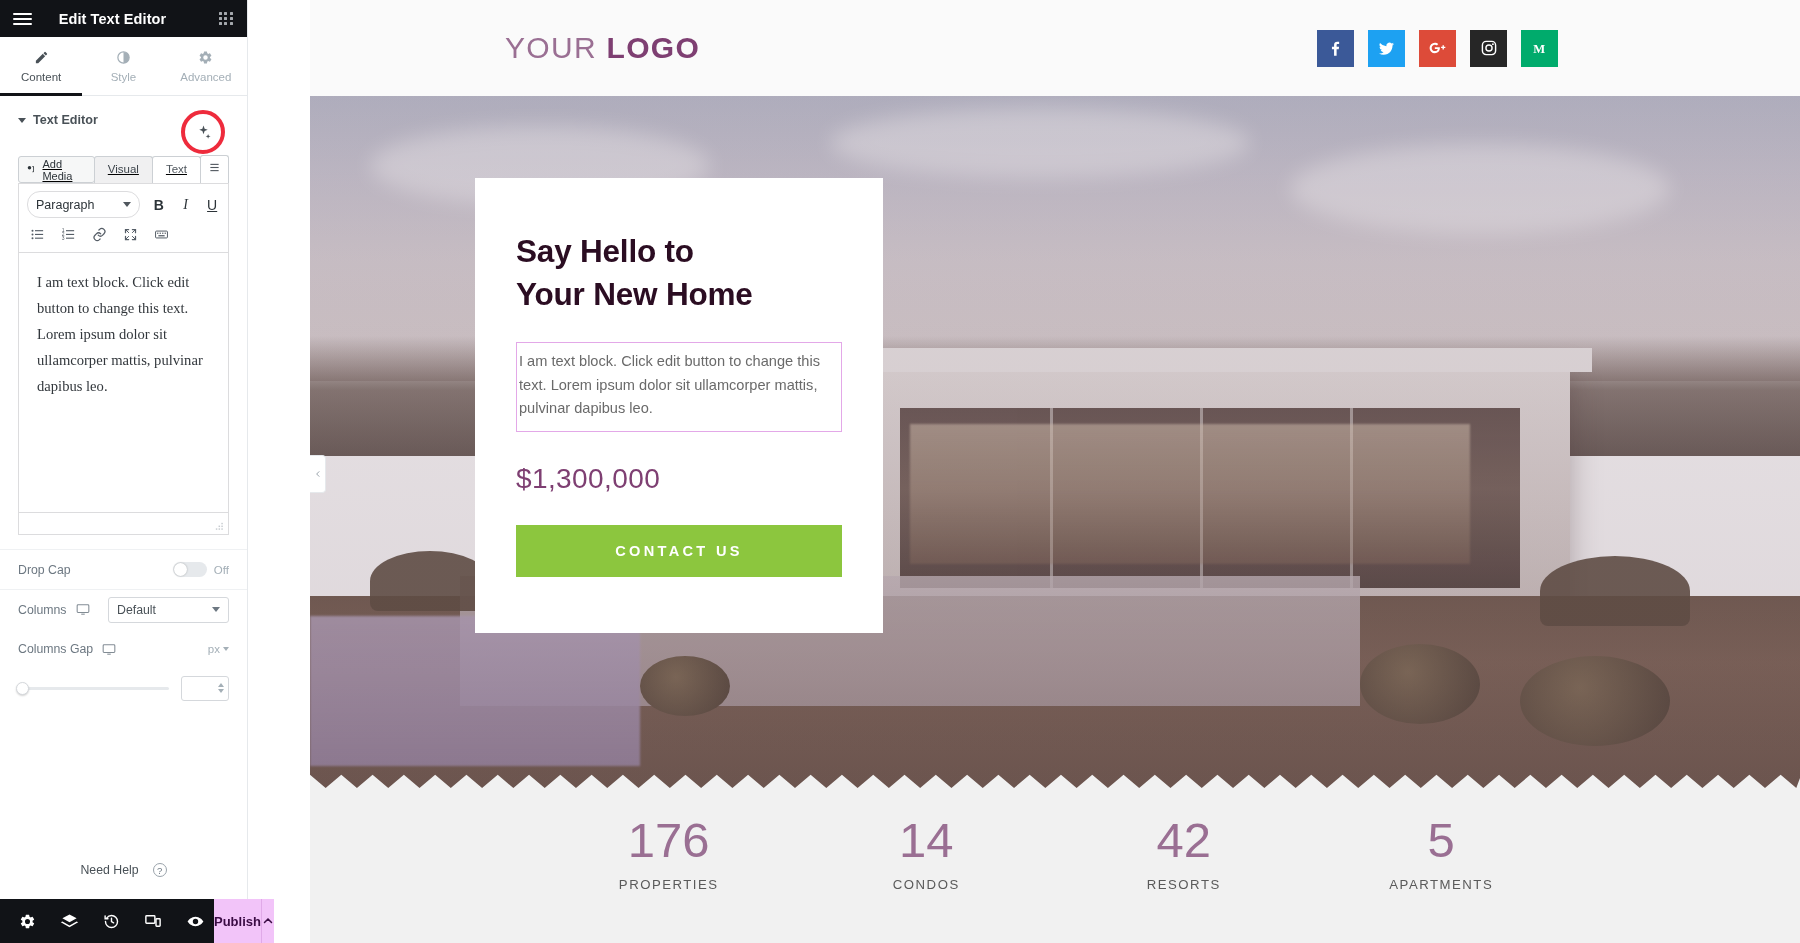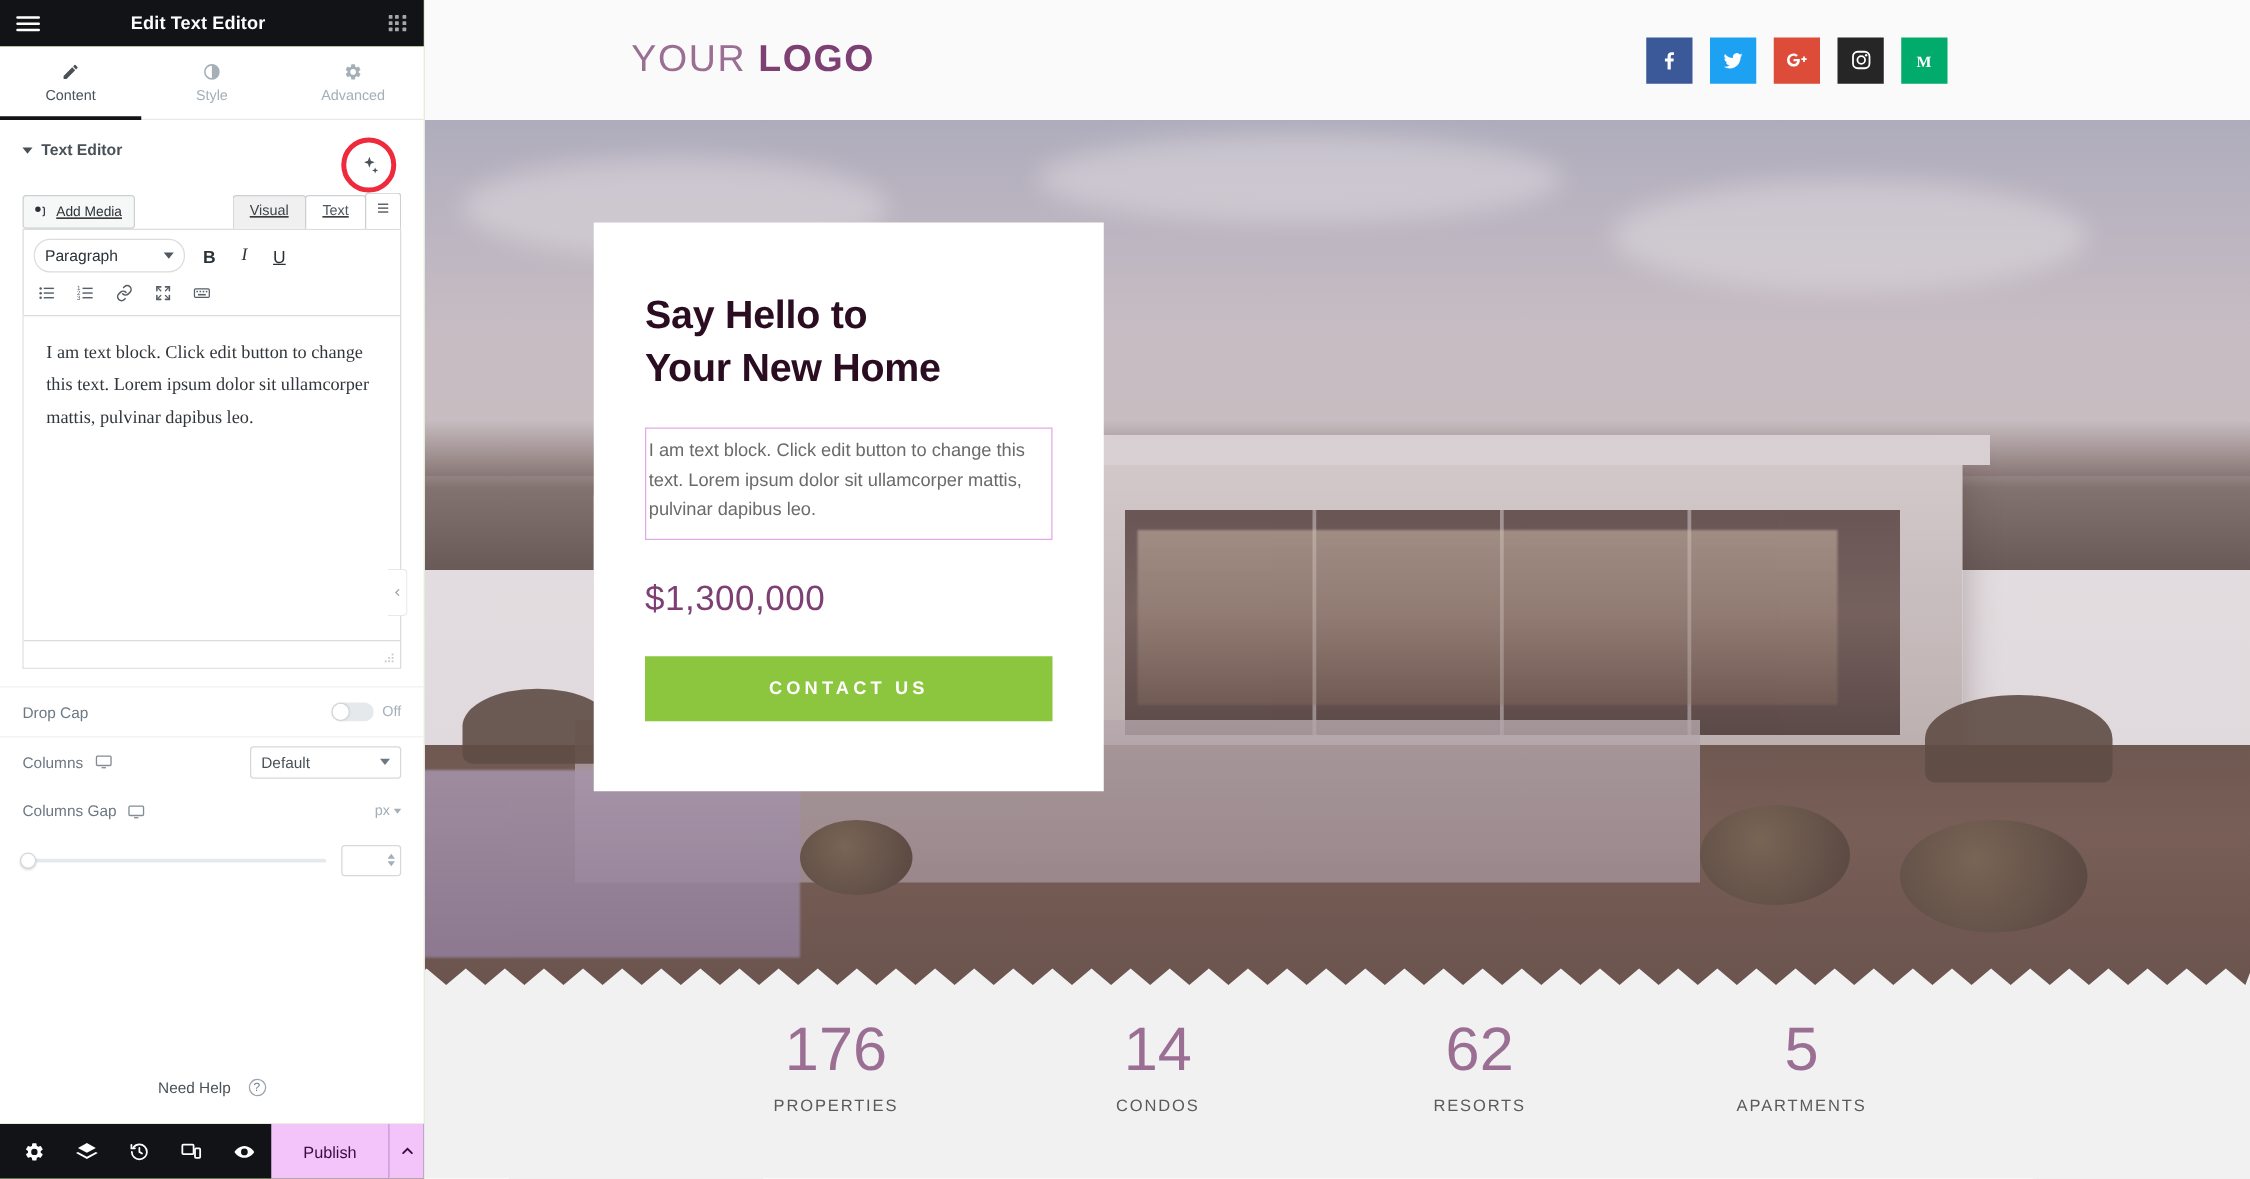--- a/index.html
+++ b/index.html
@@ -6,21 +6,21 @@
   html,body { width:1800px; height:943px; overflow:hidden; }
   body {
     font-family:"Liberation Sans", sans-serif;
     background:#fff;
     -webkit-font-smoothing:antialiased;
   }
   #root { position:relative; width:1800px; height:943px; }
 
   
   #panel {
-    position:absolute; left:0; top:0; width:340px; height:943px;
+    position:absolute; left:0; top:0; width:248px; height:943px;
     background:#bef264; z-index:40;
     border-right:1px solid #e6e9ec;
     display:flex; flex-direction:column;
   }
   .panel-header {
     height:37px; background:#111317; color:#fff;
     display:flex; align-items:center; position:relative; flex:0 0 auto;
   }
   .ph-menu { width:44px; display:flex; align-items:center; justify-content:center; cursor:pointer; }
   .ph-menu .bars { width:19px; }
@@ -172,21 +172,21 @@
     width:14px; height:14px; border:1px solid #9aa3ab; border-radius:50%;
     font-size:9.5px; display:flex; align-items:center; justify-content:center; color:#6d7882;
   }
 
   .panel-footer {
     height:44px; background:#111317; display:flex; align-items:center; flex:0 0 auto;
   }
   .pf-icons { display:flex; align-items:center; flex:1; padding-left:8px; gap:4px; }
   .pf-ic { width:38px; height:44px; display:flex; align-items:center; justify-content:center; cursor:pointer; }
   .publish {
-    width:94px; height:44px; background:#f2c4f9; color:#3a0c44; font-size:13px; font-weight:400;
+    width:94px; height:44px; background:#f2c4f9; color:#3a0c44; font-size:13px; font-weight:700;
     display:flex; align-items:center; justify-content:center; cursor:pointer;
   }
   .pub-caret {
     width:28px; height:44px; background:#f2c4f9; display:flex; align-items:center;
     justify-content:center; cursor:pointer; border-left:1px solid #e0a9e8;
   }
 
   
   .collapse {
     position:absolute; left:310px; top:455px; width:16px; height:38px;
@@ -656,21 +656,21 @@
       <div class="stats-pad"></div>
       <div class="stat">
         <div class="num">176</div>
         <div class="lbl">PROPERTIES</div>
       </div>
       <div class="stat">
         <div class="num">14</div>
         <div class="lbl">CONDOS</div>
       </div>
       <div class="stat">
-        <div class="num">62</div>
+        <div class="num">42</div>
         <div class="lbl">RESORTS</div>
       </div>
       <div class="stat">
         <div class="num">5</div>
         <div class="lbl">APARTMENTS</div>
       </div>
       <div class="stats-pad"></div>
     </div>
   </div>
 </div>

